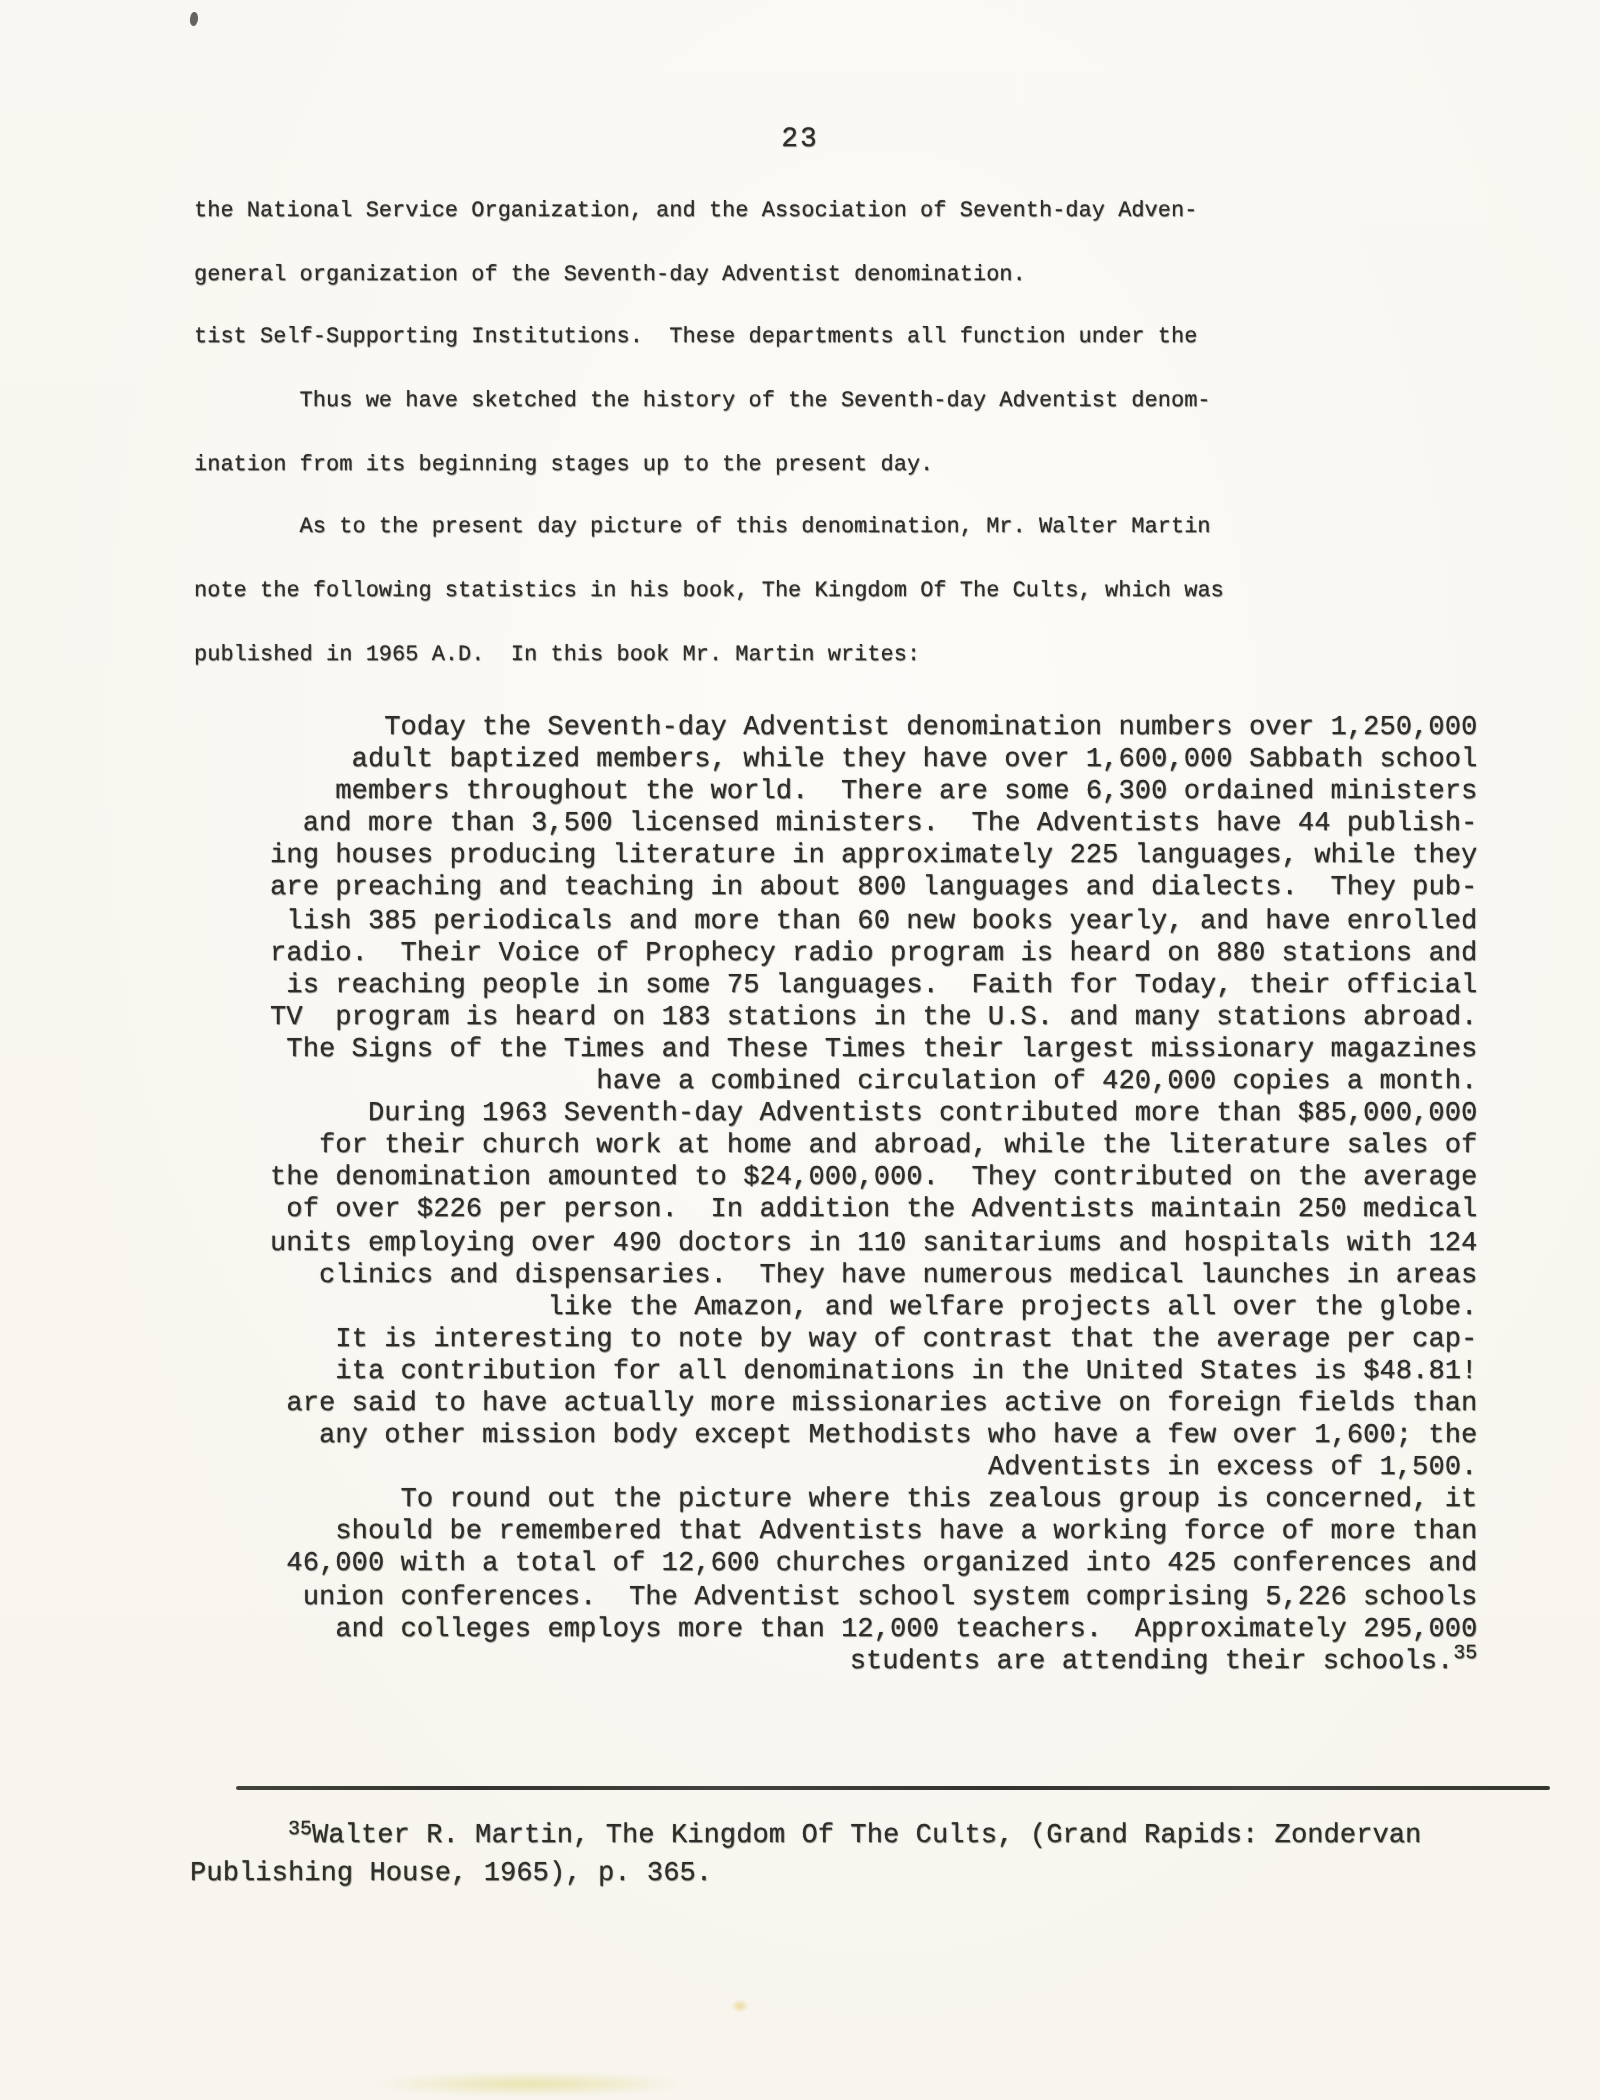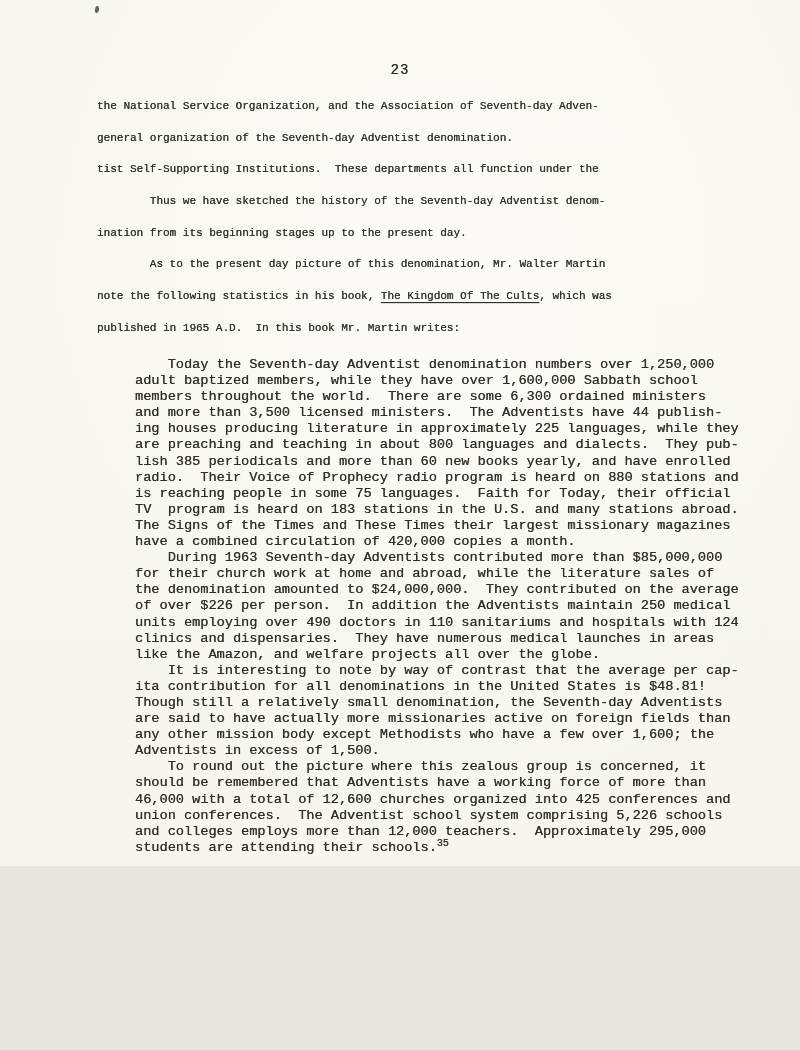--- a/index.html
+++ b/index.html
@@ -3,21 +3,21 @@
 <meta charset="utf-8">
 <style>
   html, body {
     margin: 0;
     padding: 0;
     background: #e8e6e0;
   }
   .page {
     position: relative;
     width: 800px;
-    height: 866px;
+    height: 1050px;
     margin: 0 auto;
     background: #f9f7f1;
     background-image:
       radial-gradient(ellipse at 55% 35%, rgba(255,255,255,0.55), rgba(255,255,255,0) 70%),
       linear-gradient(180deg, #f9f7f1 0%, #f8f6ef 60%, #f7f5ee 100%);
     overflow: hidden;
     font-family: "Liberation Mono", "DejaVu Sans Mono", monospace;
     color: #2f2d29;
   }
   .ink {
@@ -43,20 +43,21 @@
   .body-block .tline {
     white-space: pre;
     line-height: 31.7px;
     height: 31.7px;
   }
   .quote-block {
     position: absolute;
     left: 135px;
     top: 357px;
     font-size: 13.6px;
+    text-align: right;
   }
   .quote-block .tline {
     white-space: pre;
     line-height: 16.1px;
     height: 16.1px;
   }
   .footnote-rule {
     position: absolute;
     left: 118px;
     top: 893px;
@@ -70,21 +71,20 @@
     left: 95px;
     top: 909px;
     font-size: 13.6px;
   }
   .footnote-block .tline {
     white-space: pre;
     line-height: 19px;
     height: 19px;
   }
   .u {
-    text-decoration: underline;
     text-decoration-thickness: 1.4px;
     text-underline-offset: 3px;
   }
   .sup {
     font-size: 10px;
     position: relative;
     top: -4.5px;
   }
   .paper-speck {
     position: absolute;
@@ -151,34 +151,34 @@
       <div class="tline"><span>have a combined circulation of 420,000 copies a month.</span></div>
       <div class="tline"><span>    During 1963 Seventh-day Adventists contributed more than $85,000,000</span></div>
       <div class="tline"><span>for their church work at home and abroad, while the literature sales of</span></div>
       <div class="tline"><span>the denomination amounted to $24,000,000.  They contributed on the average</span></div>
       <div class="tline"><span>of over $226 per person.  In addition the Adventists maintain 250 medical</span></div>
       <div class="tline"><span>units employing over 490 doctors in 110 sanitariums and hospitals with 124</span></div>
       <div class="tline"><span>clinics and dispensaries.  They have numerous medical launches in areas</span></div>
       <div class="tline"><span>like the Amazon, and welfare projects all over the globe.</span></div>
       <div class="tline"><span>    It is interesting to note by way of contrast that the average per cap-</span></div>
       <div class="tline"><span>ita contribution for all denominations in the United States is $48.81!</span></div>
-      <div class="tline"><span>Though still a relatively small denomination, the Seventh-day Adventists</span></div>
       <div class="tline"><span>are said to have actually more missionaries active on foreign fields than</span></div>
       <div class="tline"><span>any other mission body except Methodists who have a few over 1,600; the</span></div>
       <div class="tline"><span>Adventists in excess of 1,500.</span></div>
       <div class="tline"><span>    To round out the picture where this zealous group is concerned, it</span></div>
       <div class="tline"><span>should be remembered that Adventists have a working force of more than</span></div>
       <div class="tline"><span>46,000 with a total of 12,600 churches organized into 425 conferences and</span></div>
       <div class="tline"><span>union conferences.  The Adventist school system comprising 5,226 schools</span></div>
       <div class="tline"><span>and colleges employs more than 12,000 teachers.  Approximately 295,000</span></div>
       <div class="tline"><span>students are attending their schools.</span><span class="sup">35</span></div>
     </div>
 
   <div class="footnote-rule"></div>
 
   <div class="footnote-block ink">
+      <div class="tline"><span>      </span><span class="sup">35</span><span>Walter R. Martin, </span><span class="u">The Kingdom Of The Cults</span><span>, (Grand Rapids: Zondervan</span></div>
       <div class="tline"><span>Publishing House, 1965), p. </span><span class="u">365</span><span>.</span></div>
     </div>
 
   <div class="paper-smudge"></div>
   <div class="paper-smudge-dot"></div>
 
 </div>
 
 </body></html>

